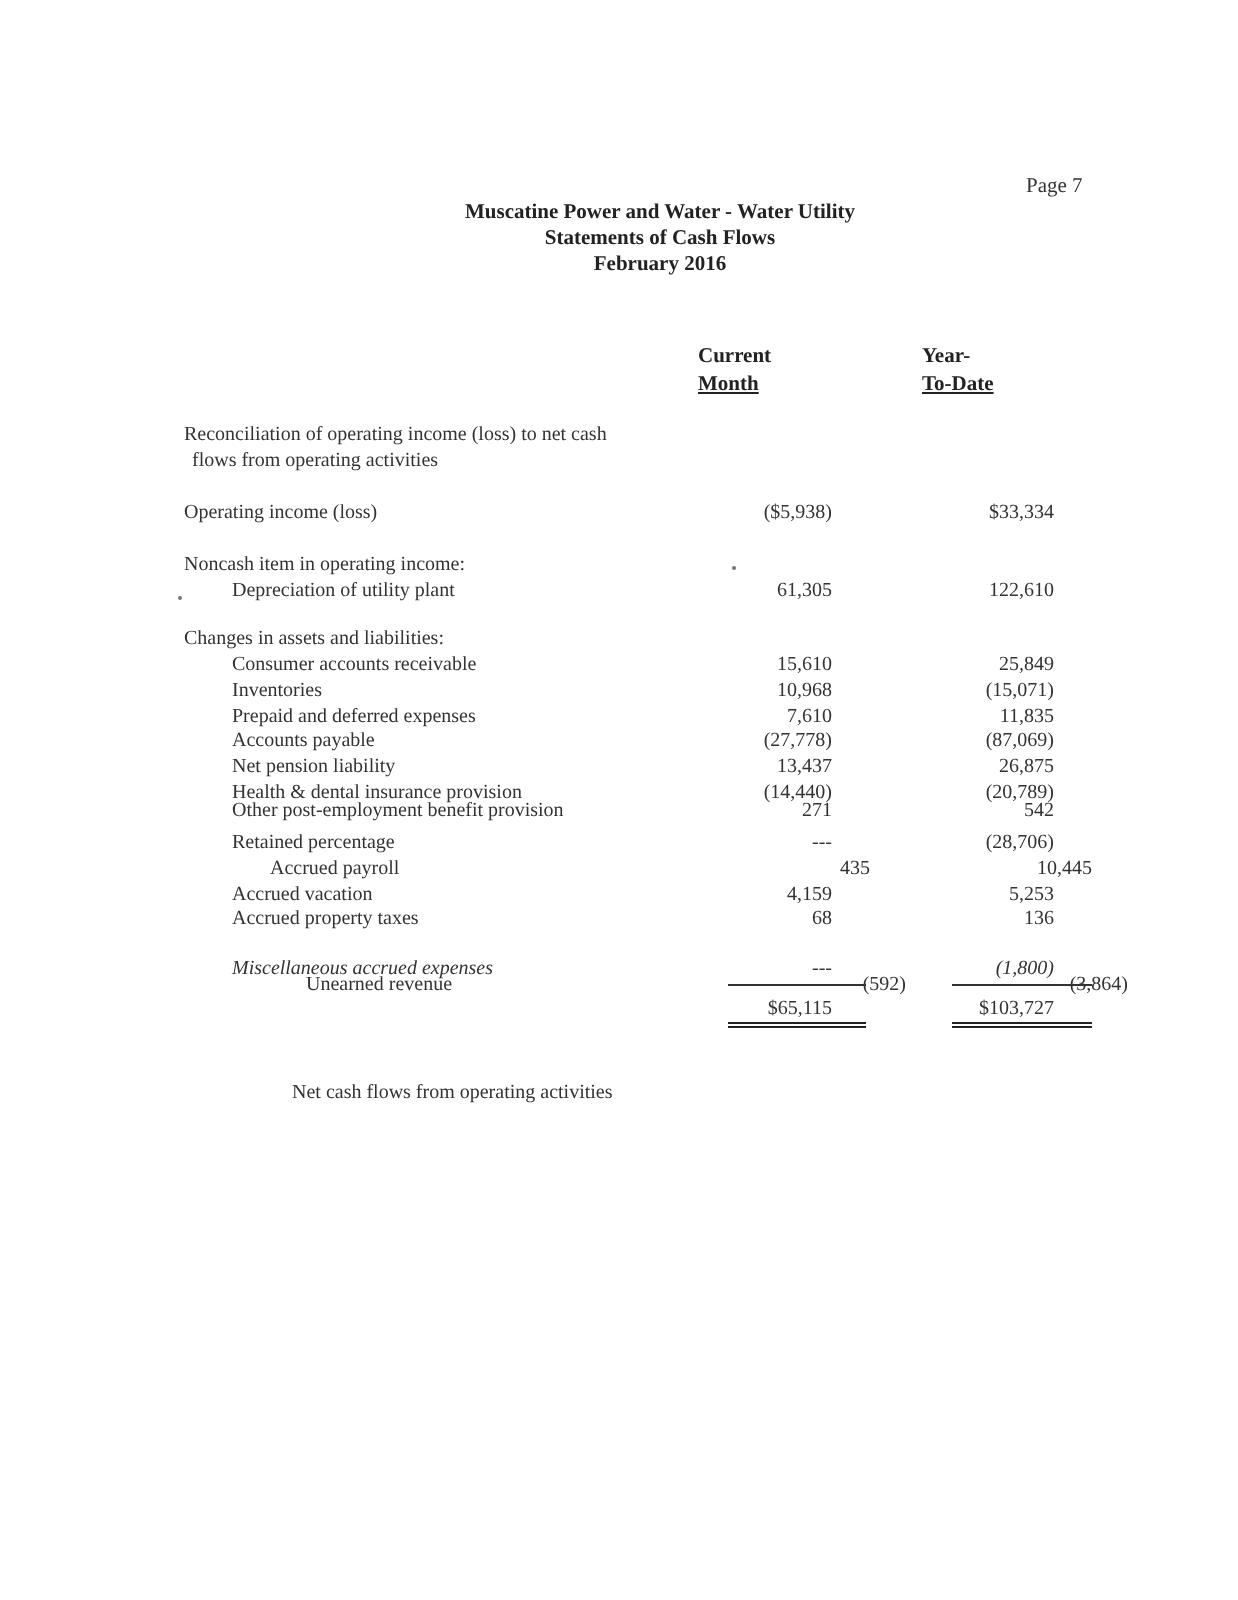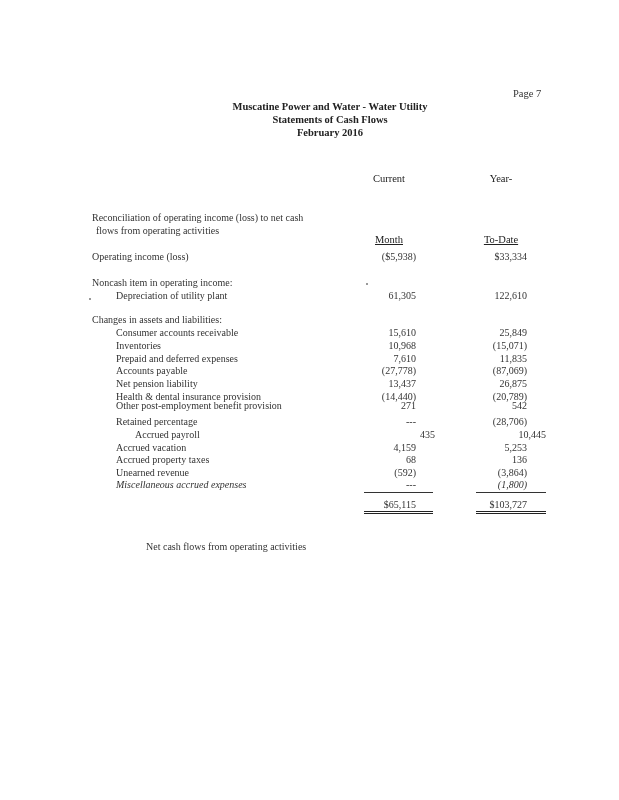--- a/index.html
+++ b/index.html
@@ -30,29 +30,27 @@
       text-align: center;
       font-weight: bold;
       font-size: 10.5px;
       line-height: 13px;
       color: #222;
     }
     .col-head {
       position: absolute;
       top: 172px;
       width: 80px;
-      text-align: center;
-      font-weight: normal;
+      font-weight: bold;
       font-size: 10.5px;
       line-height: 14px;
       color: #222;
     }
     .col-head .u {
       text-decoration: underline;
-      margin-top: 47px;
     }
     .col-head.cm { left: 349px; }
     .col-head.ytd { left: 461px; }
 
     .row {
       position: absolute;
       left: 0;
       width: 502px;
       height: 13px;
       font-size: 10px;
@@ -188,21 +186,21 @@
 <div class="row" style="top:441px;padding-left:44px;">
   <span class="label indent">Accrued vacation</span>
   <span class="val cm">4,159</span>
   <span class="val ytd">5,253</span>
 </div>
 <div class="row" style="top:453px;">
   <span class="label indent">Accrued property taxes</span>
   <span class="val cm">68</span>
   <span class="val ytd">136</span>
 </div>
-<div class="row" style="top:466px;">
+<div class="row" style="top:486px;margin-left:37px;">
   <span class="label indent">Unearned revenue</span>
   <span class="val cm">(592)</span>
   <span class="val ytd">(3,864)</span>
 </div>
 <div class="row" style="top:478px;font-style:italic;">
   <span class="label indent">Miscellaneous accrued expenses</span>
   <span class="val cm">---</span>
   <span class="val ytd">(1,800)</span>
 </div>
 

